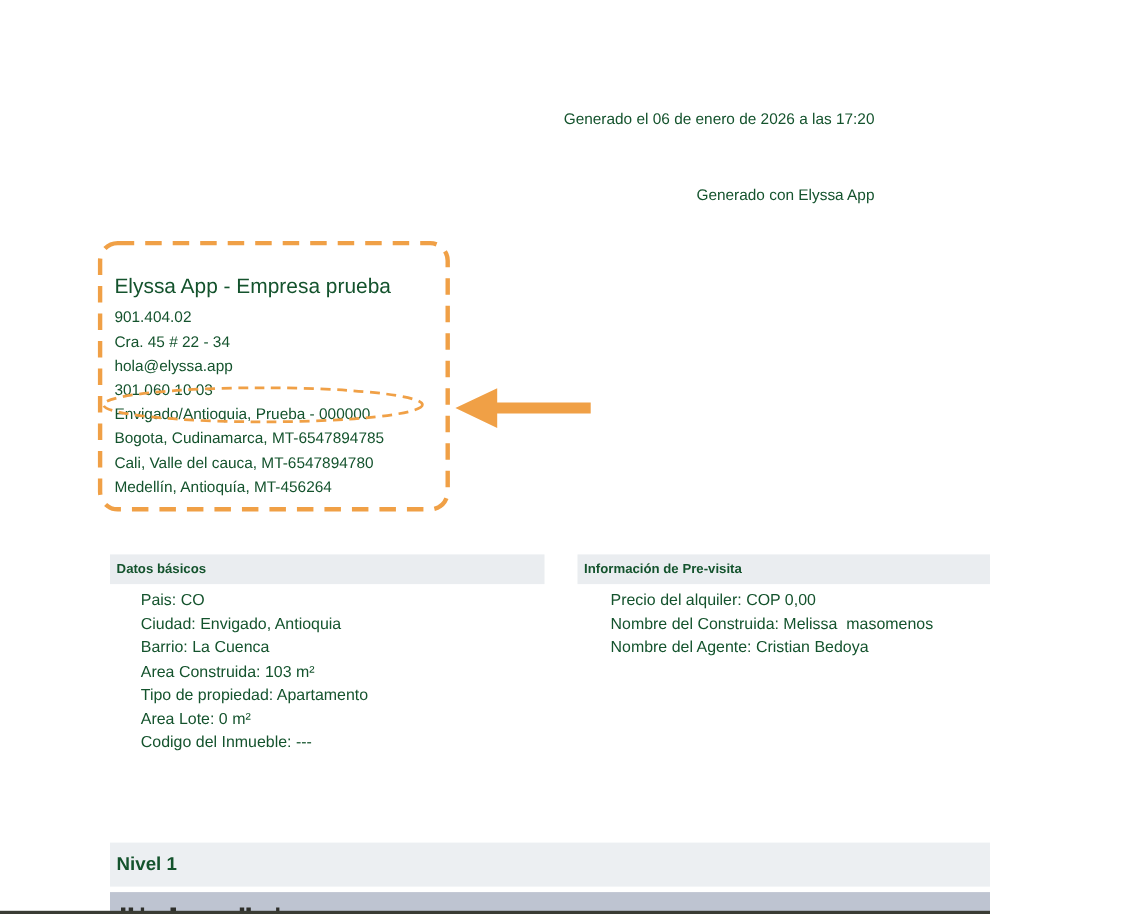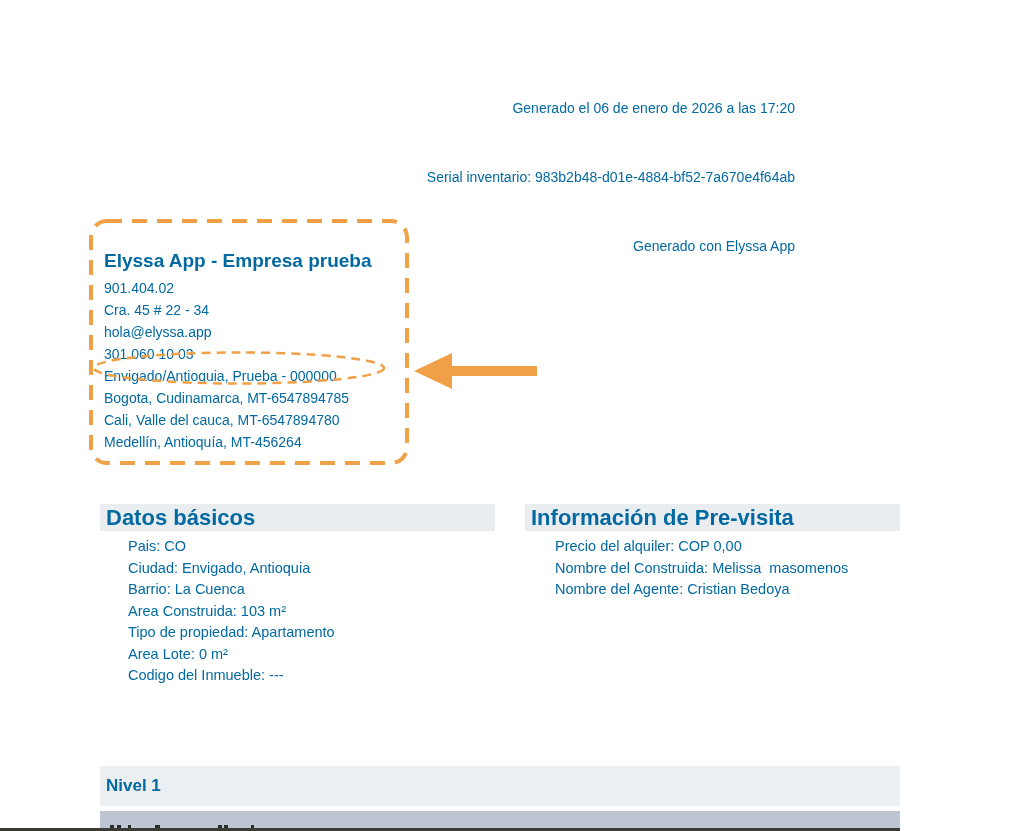--- a/index.html
+++ b/index.html
@@ -1,32 +1,32 @@
 <!DOCTYPE html>
 <html><head>
 <meta charset="utf-8">
 <style>
   html,body{margin:0;padding:0;background:#fff;}
   .page{
     position:relative;width:900px;height:831px;background:#ffffff;
-    font-family:"Liberation Sans",sans-serif;color:#0369a1;overflow:hidden;
+    font-family:"Liberation Sans",sans-serif;color:#14532d;overflow:hidden;
   }
   .top-meta{
     position:absolute;top:51px;right:105px;text-align:right;
     font-size:14px;line-height:23px;white-space:pre-wrap;
   }
   .card-border{position:absolute;left:88px;top:218px;}
   .card-text{position:absolute;left:104px;top:248px;width:292px;}
-  .card-title{font-size:19px;font-weight:bold;line-height:25px;margin-bottom:4px;white-space:pre-wrap;}
+  .card-title{font-size:19px;font-weight:normal;line-height:25px;margin-bottom:4px;white-space:pre-wrap;}
   .card-text .line{font-size:14px;line-height:22px;white-space:pre-wrap;}
   .highlight-oval{position:absolute;left:91px;top:350px;}
   .arrow-svg{position:absolute;left:413px;top:352px;}
   .section-header{
     position:absolute;top:504px;height:27px;background:#EAEDF0;
-    font-size:22px;font-weight:bold;line-height:27px;
+    font-size:12px;font-weight:bold;line-height:27px;
   }
   .datos-header{left:100px;width:395px;padding-left:6px;box-sizing:border-box;}
   .info-header{left:525px;width:397px;padding-left:6px;box-sizing:border-box;}
   .section-body{position:absolute;top:536px;font-size:14.5px;line-height:21.5px;}
   .datos-body{left:104px;width:400px;}
   .info-body{left:531px;width:392px;}
   .section-body .line{white-space:pre-wrap;margin-left:24px;}
   .nivel-bar{
     position:absolute;left:100px;top:766px;width:822px;height:40px;background:#ECEFF2;
     font-size:17px;font-weight:bold;line-height:40px;padding-left:6px;box-sizing:border-box;
@@ -35,21 +35,20 @@
   .frag{position:absolute;top:14px;height:4px;background:#2E2F2B;}
   .cutoff-line{position:absolute;left:0;top:828px;width:1024px;height:3px;background:#3A3C34;}
 </style>
 </head>
 <body>
 
 <div class="page">
 
   <div class="top-meta">
     <div class="meta-line">Generado el 06 de enero de 2026 a las 17:20</div>
-    <div class="meta-line">Serial inventario: 983b2b48-d01e-4884-bf52-7a670e4f64ab</div>
     <div class="meta-line">Generado con Elyssa App</div>
   </div>
 
   <svg class="card-border" width="322" height="248" viewBox="0 0 322 248">
     <rect x="3" y="3" width="316" height="242" rx="16" fill="none" stroke="#F0A046" stroke-width="4" stroke-dasharray="15 10"></rect>
   </svg>
 
   <div class="card-text">
     <div class="card-title">Elyssa App - Empresa prueba</div>
     <div class="line">901.404.02</div>

